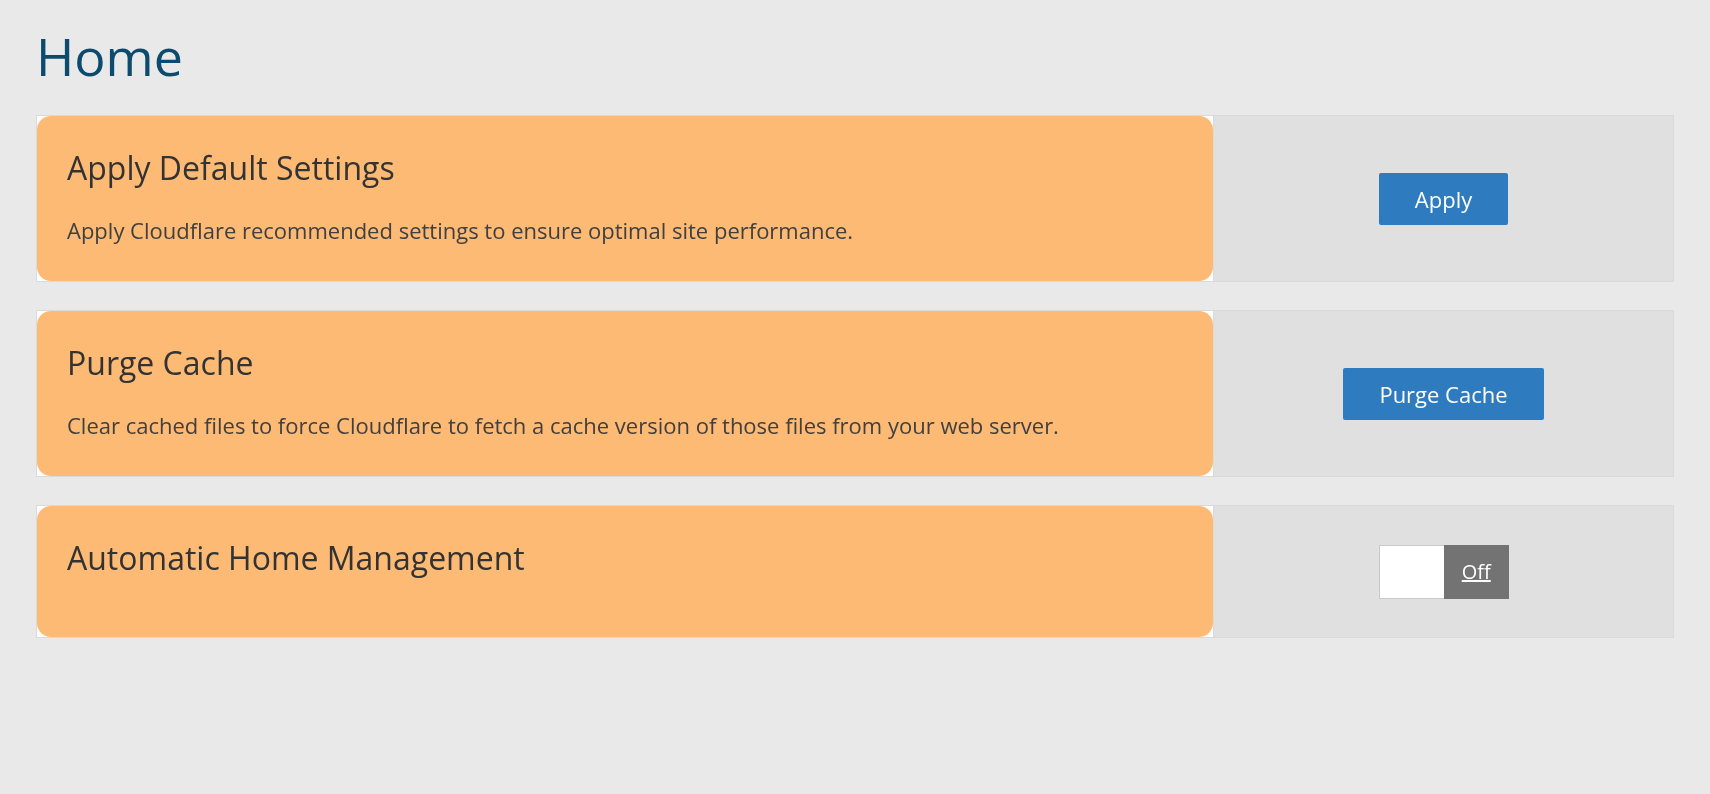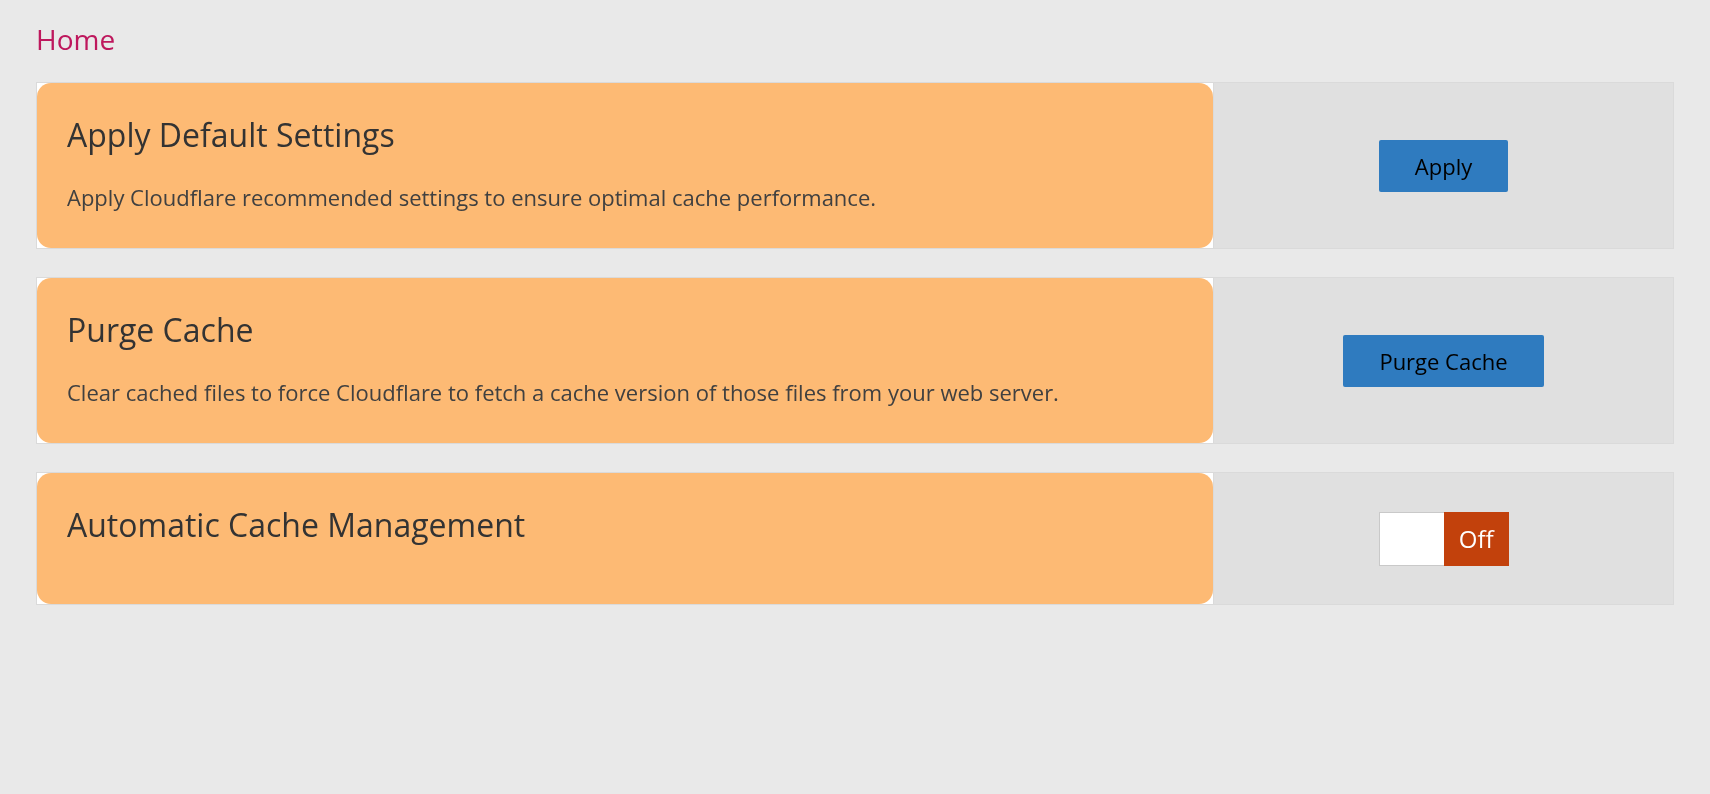--- a/index.html
+++ b/index.html
@@ -7,23 +7,23 @@
       padding: 0;
       box-sizing: border-box;
     }
     body {
       font-family: "Open Sans", -apple-system, BlinkMacSystemFont, "Segoe UI", Roboto, sans-serif;
       background: #e9e9e9;
       padding: 20px 36px 36px 36px;
       color: #333;
     }
     .page-title {
-      font-size: 28px;
+      font-size: 52px;
       font-weight: 400;
-      color: #be185d;
+      color: #0c4a6e;
       margin-bottom: 24px;
       margin-left: 0px;
     }
     .card {
       display: flex;
       margin-bottom: 28px;
       border: 1px solid #dadada;
       background: #fff;
     }
     .card-left {
@@ -47,21 +47,21 @@
       margin-bottom: 24px;
     }
     .card-desc {
       font-size: 22px;
       font-weight: 400;
       color: #404040;
       line-height: 1.55;
     }
     .btn-primary {
       background: #2f7bbf;
-      color: #000000;
+      color: #ffffff;
       border: none;
       font-size: 22px;
       padding: 11px 36px;
       cursor: pointer;
       font-family: inherit;
       border-radius: 2px;
     }
     .toggle {
       display: flex;
       height: 54px;
@@ -69,56 +69,57 @@
       cursor: pointer;
     }
     .toggle-empty {
       flex: 1;
       background: #fff;
       border: 1px solid #c9c9c9;
       border-right: none;
     }
     .toggle-label {
       flex: 1;
-      background: #c2410c;
+      background: #737373;
       color: #fff;
       display: flex;
       align-items: center;
       justify-content: center;
-      font-size: 24px;
+      font-size: 20px;
+      text-decoration: underline;
     }
   </style>
 </head>
 <body>
 
 <h1 class="page-title">Home</h1>
 
 <div class="card">
   <div class="card-left">
     <h2 class="card-title">Apply Default Settings</h2>
-    <p class="card-desc">Apply Cloudflare recommended settings to ensure optimal cache performance.</p>
+    <p class="card-desc">Apply Cloudflare recommended settings to ensure optimal site performance.</p>
   </div>
   <div class="card-right">
     <button class="btn-primary">Apply</button>
   </div>
 </div>
 
 <div class="card">
   <div class="card-left">
     <h2 class="card-title">Purge Cache</h2>
     <p class="card-desc">Clear cached files to force Cloudflare to fetch a cache version of those files from your web server.</p>
   </div>
   <div class="card-right">
     <button class="btn-primary">Purge Cache</button>
   </div>
 </div>
 
 <div class="card">
   <div class="card-left">
-    <h2 class="card-title">Automatic Cache Management</h2>
+    <h2 class="card-title">Automatic Home Management</h2>
   </div>
   <div class="card-right">
     <div class="toggle">
       <div class="toggle-empty"></div>
       <div class="toggle-label">Off</div>
     </div>
   </div>
 </div>
 
 </body></html>

